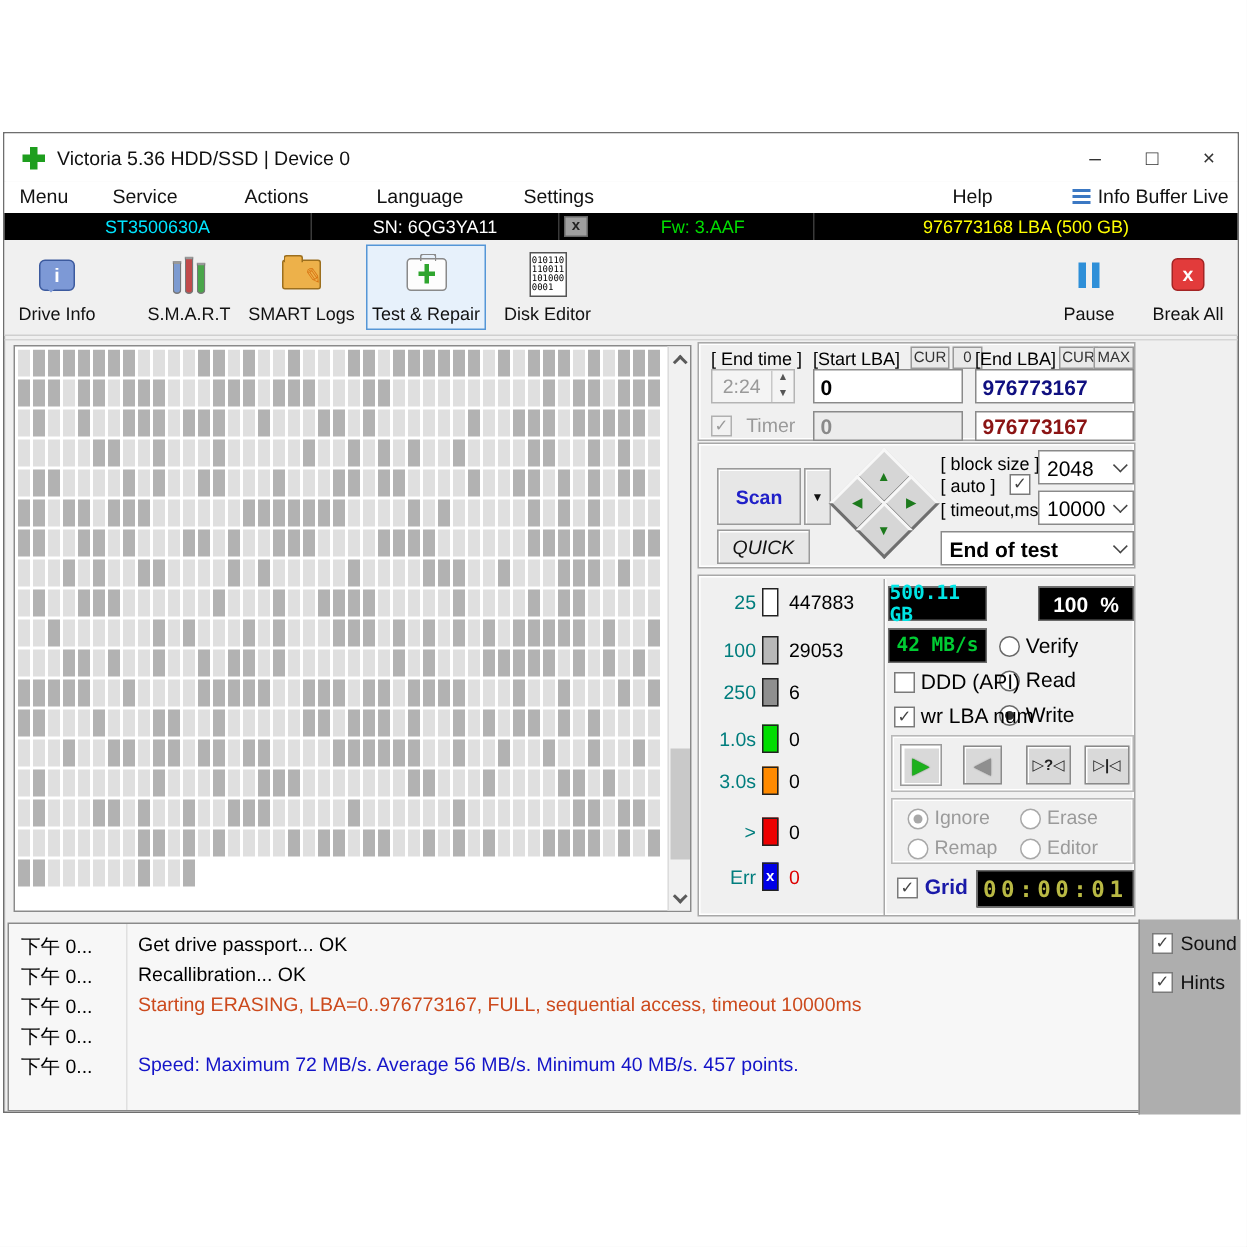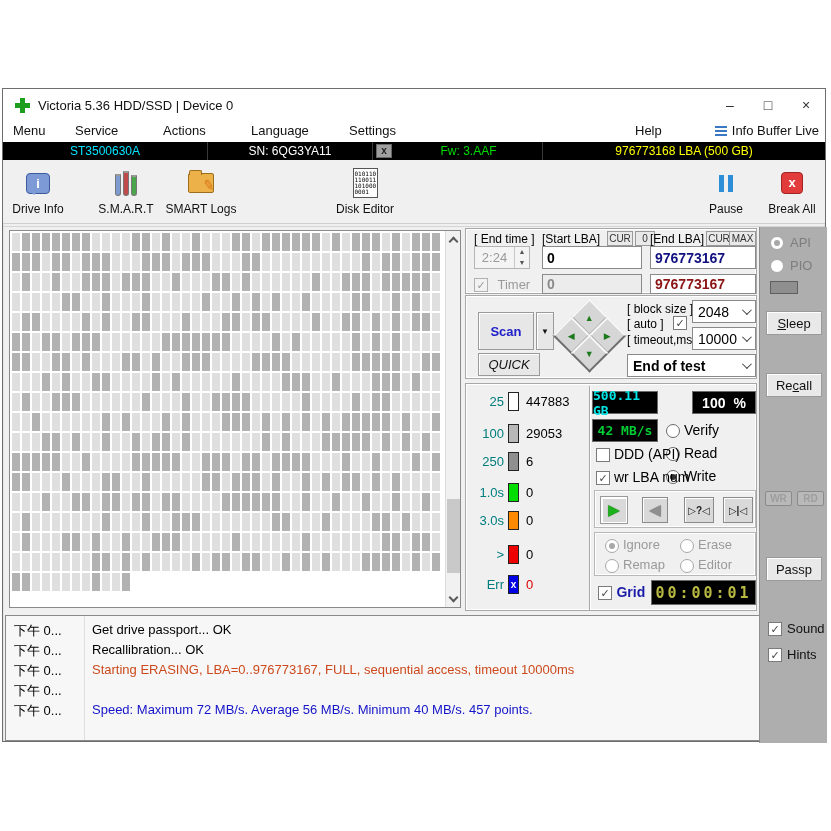--- a/index.html
+++ b/index.html
@@ -167,20 +167,28 @@
       <span>S.M.A.R.T</span>
     </div>
     <div class="tool-btn" style="left:158px; width:80px">
       <span class="ico">
           <span class="ico-folder">
             <span class="pencil">✎</span>
           </span>
         </span>
       <span>SMART Logs</span>
     </div>
+    <div class="tool-btn active" style="left:241px; width:80px">
+      <span class="ico">
+          <span class="ico-aid">
+            <span class="cross"></span>
+          </span>
+        </span>
+      <span>Test &amp; Repair</span>
+    </div>
     <div class="tool-btn" style="left:698px; width:50px">
       <span class="ico">
           <span class="ico-pause">
             <i></i>
             <i></i>
           </span>
         </span>
       <span>Pause</span>
     </div>
     <div class="tool-btn" style="left:327px; width:70px">
@@ -350,33 +358,20 @@
           <span class="optrow" style="left:85px; top:4px"><span class="radio dis"></span><span>Erase</span></span>
           <span class="optrow" style="left:10px; top:24px"><span class="radio dis"></span><span>Remap</span></span>
           <span class="optrow" style="left:85px; top:24px"><span class="radio dis"></span><span>Editor</span></span>
         </div>
 
         <span style="position:absolute; left:132px; top:199px"><span class="chk">✓</span> <span style="font-size:14px; font-weight:bold; color:#1a1aa8">Grid</span></span>
         <div class="lcd" style="left: 185px; top: 196px; width: 105px; height: 25px; font-size: 15px; letter-spacing: 3px; color: rgb(185, 185, 68);">00:00:01</div>
       </div>
     </div>
 
-    <div class="side">
-      <span style="position:absolute; left:10px; top:6px"><span class="radio dis sel"></span><span class="side-label">API</span></span>
-      <span style="position:absolute; left:10px; top:29px"><span class="radio dis"></span><span class="side-label">PIO</span></span>
-      <div class="led"></div>
-      <div class="btn3d" style="top:84px">
-          <span style="text-decoration:underline">S</span>
-          <span>leep</span>
-        </div>
-      <div class="btn3d" style="top:146px">Re<span style="text-decoration:underline">c</span>all</div>
-      <div class="tiny" style="left:5px; top:264px">WR</div>
-      <div class="tiny" style="left:37px; top:264px">RD</div>
-      <div class="btn3d" style="top:330px">Passp</div>
-    </div>
   </div>
 
   <div class="logarea">
     <div class="logbox">
       <div class="log-sep"></div>
       <div class="log-row" style="top:4px">
           <span class="log-time">下午 0...</span>
           <span class="log-text" style="color: rgb(0, 0, 0);">Get drive passport... OK</span>
         </div>
       <div class="log-row" style="top:24px">

